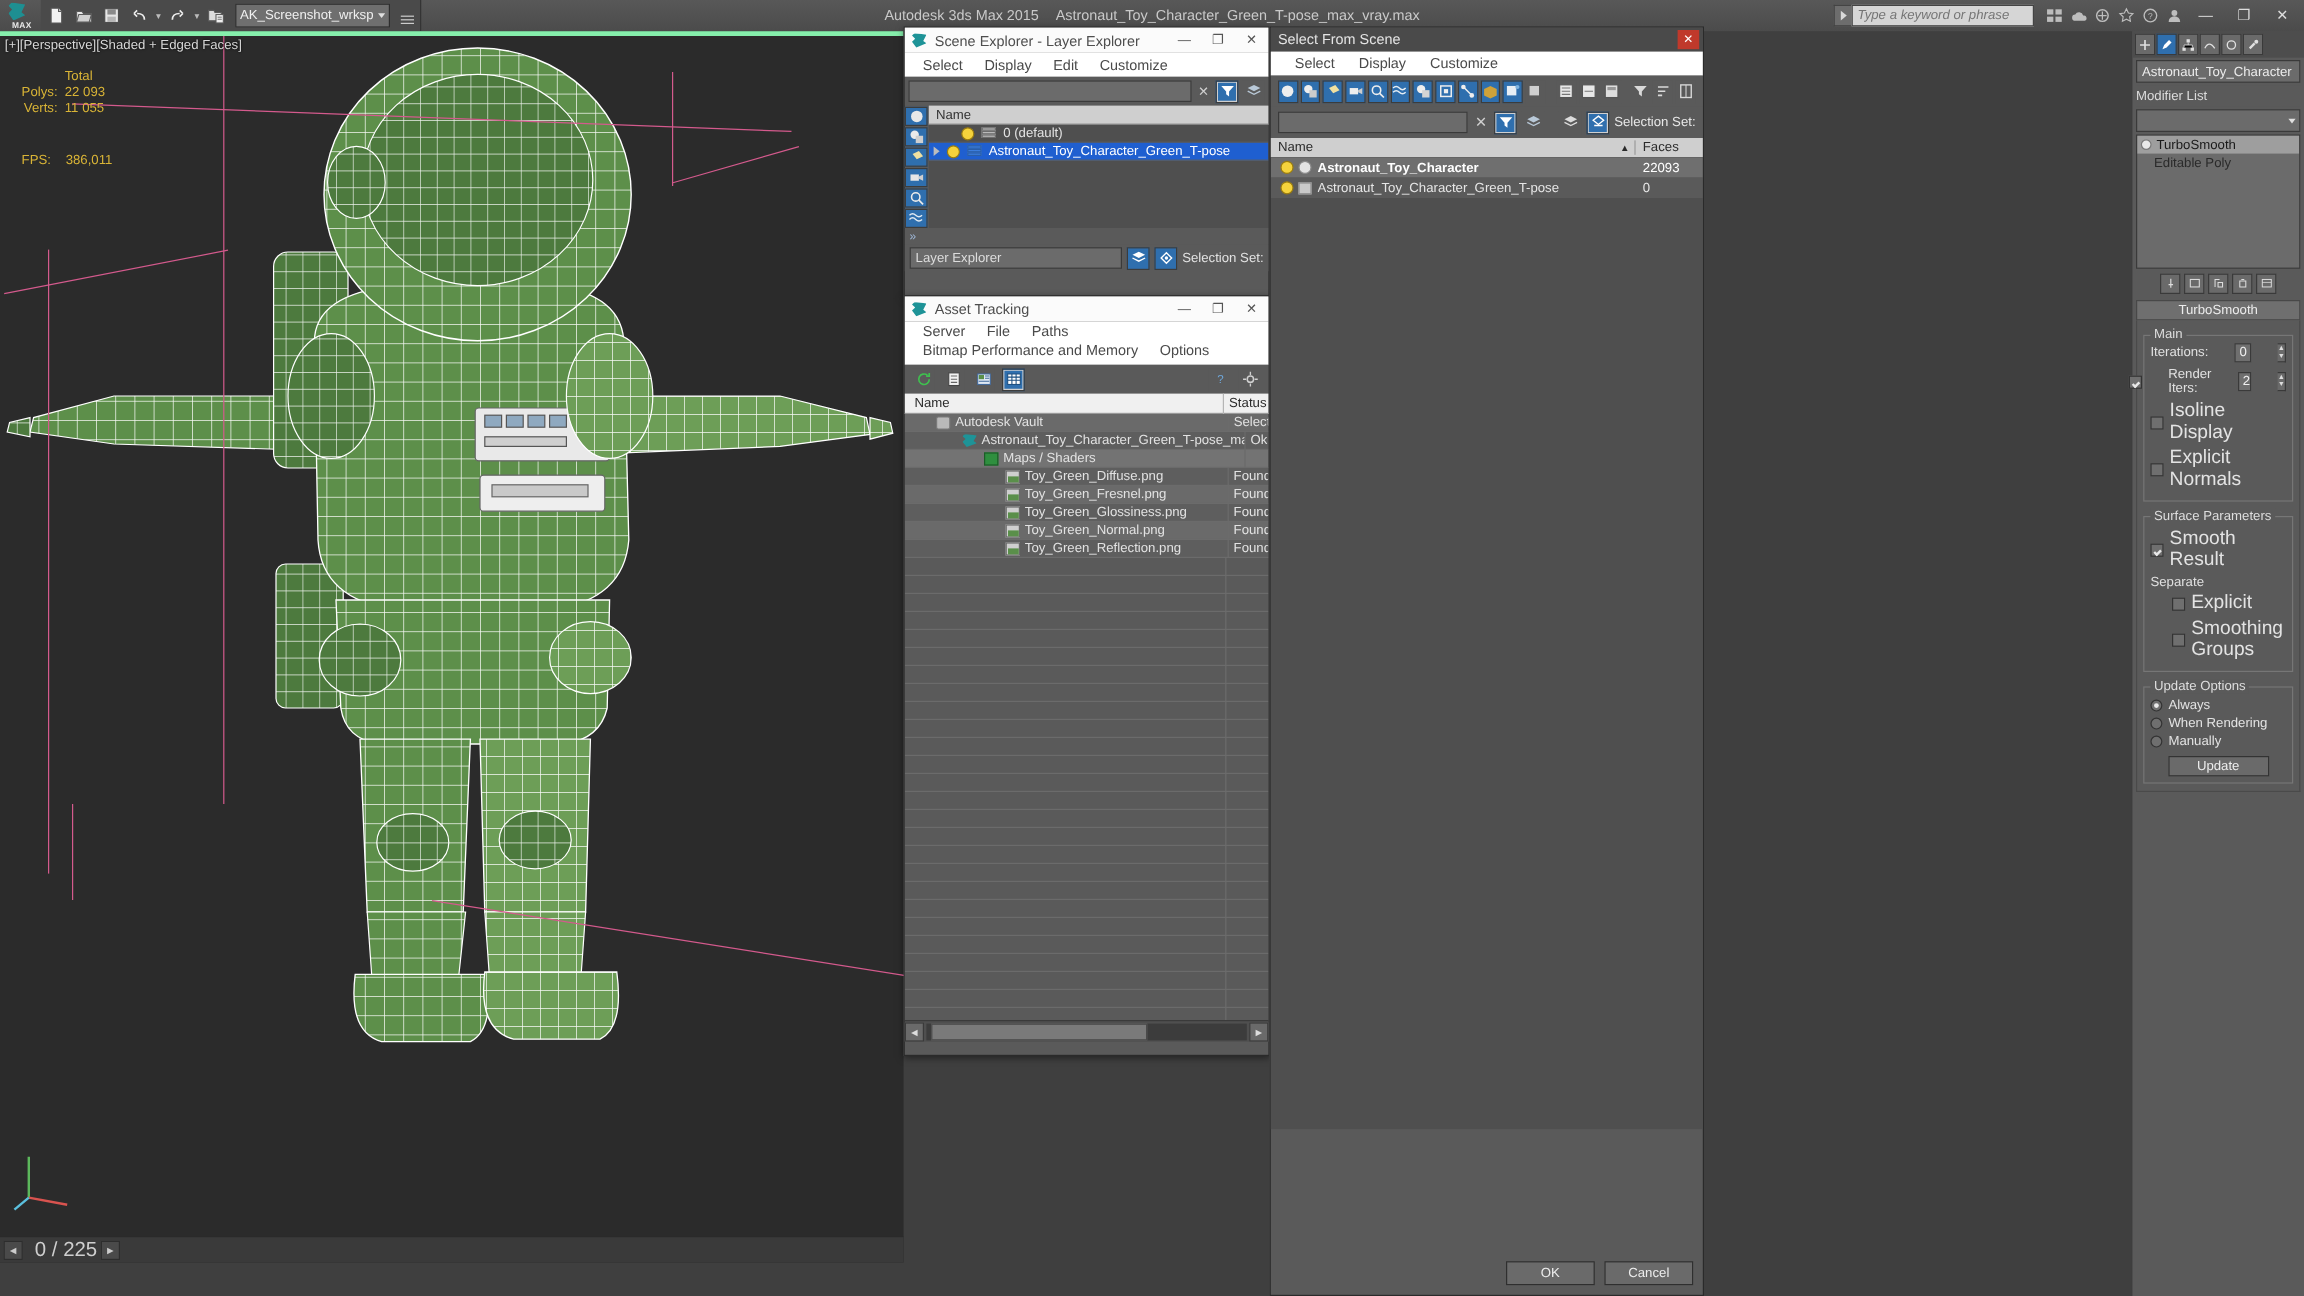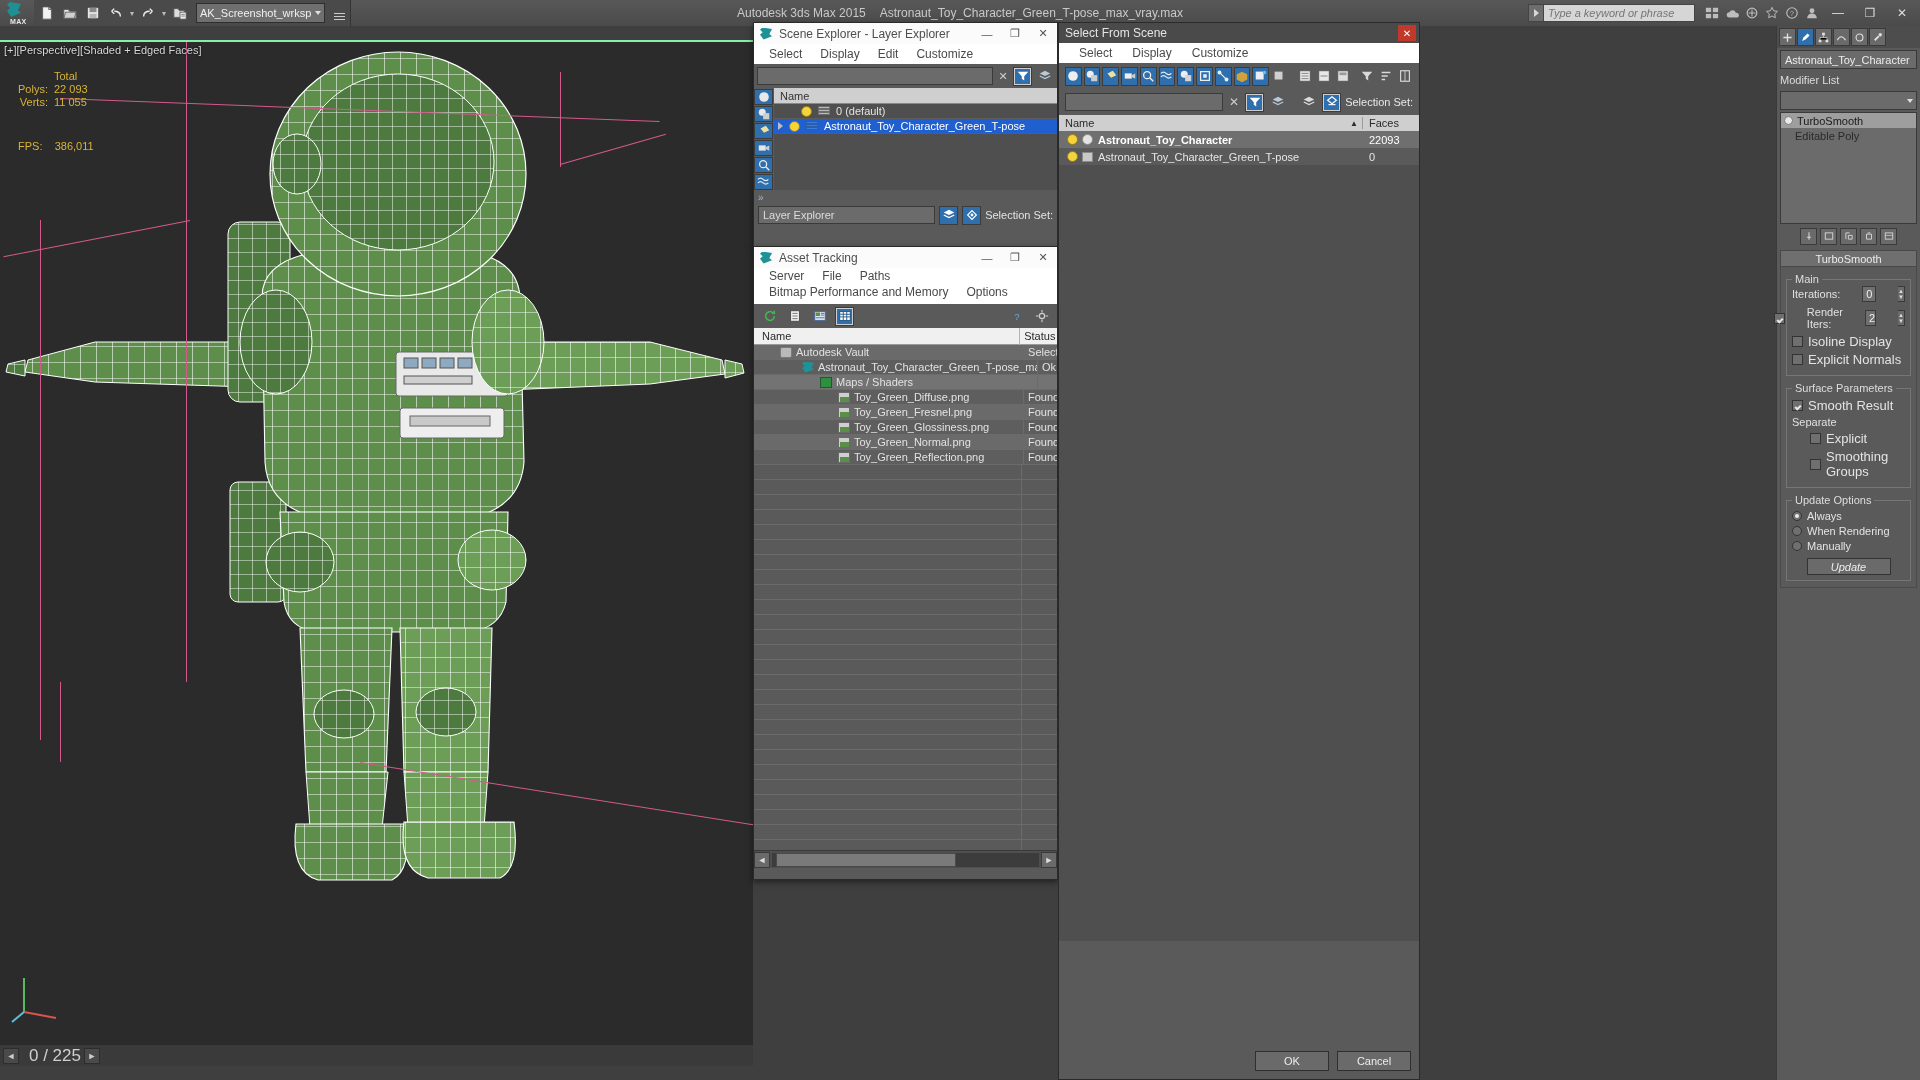--- a/index.html
+++ b/index.html
@@ -66,23 +66,23 @@
   .search-arrow div{width:0;height:0;border-top:4px solid transparent;border-bottom:4px solid transparent;border-left:5px solid #d8d8d8;}
   .search-input {
     width:152px;height:18px;background:#d6d6d6;border:1px solid #444;color:#555;
     font-style:italic; font-size:11px; padding:0 4px; font-family:"Liberation Sans",sans-serif;
   }
   .tinybtn { width:18px;height:20px;display:flex;align-items:center;justify-content:center;cursor:pointer;}
   .winbtn { width:30px;height:22px;display:flex;align-items:center;justify-content:center;color:#ddd;font-size:12px;cursor:pointer;}
 
   
   .viewport {
-    position:absolute; left:0; top:40px; width:753px; height:1026px;
+    position:absolute; left:0; top:26px; width:753px; height:1026px;
     background:#2b2b2b; overflow:hidden;
-    border-top:2px solid #86efac;
+    border-top:4px solid #86efac;
   }
   .vp-label {
     position:absolute; left:4px; top:2px; color:#d8d8d8; font-size:11px; z-index:6;
     text-shadow:0 0 2px #000;
   }
   .vp-stats {
     position:absolute; left:18px; top:28px; color:#d9b436; font-size:11px; line-height:13px; z-index:6;
   }
   .vp-stats table { border-collapse:collapse; }
   .vp-stats td { padding:0 3px 0 0; color:#d9b436; }
@@ -213,29 +213,29 @@
               display:flex; align-items:center; justify-content:center;}
   .rollup-b { border:1px solid #4a4a4a; border-top:none; padding:4px 5px 6px 5px; background:#5a5a5a;}
   .grp { border:1px solid #767676; margin-top:6px; padding:6px 5px 5px 5px; position:relative;}
   .grp-t { position:absolute; top:-7px; left:5px; background:#5a5a5a; padding:0 3px; color:#dedede; font-size:11px;}
   .fld { display:flex; align-items:center; justify-content:flex-end; gap:22px; margin-bottom:4px; }
   .fld .l { color:#e0e0e0; font-size:11px; }
   .spin { width:40px;height:16px;background:#6f6f6f;border:1px solid #3a3a3a;color:#f0f0f0;font-size:11px;
           display:flex;align-items:center;padding-left:3px;}
   .spin-ar{width:9px;height:16px;background:#6a6a6a;border:1px solid #3a3a3a;border-left:none;
            display:flex;flex-direction:column;align-items:center;justify-content:center;color:#ddd;font-size:6px;line-height:6px;}
-  .chk { display:flex; align-items:center; gap:5px; margin:3px 0; color:#e3e3e3; font-size:13px;}
+  .chk { display:flex; align-items:center; gap:5px; margin:3px 0; color:#e3e3e3; font-size:16px;}
   .box { width:11px;height:11px;background:#6f6f6f;border:1px solid #333;flex:none;position:relative;}
   .box.on:after{content:"";position:absolute;left:2px;top:4px;width:4px;height:2px;border-left:2px solid #e8e8e8;
                 border-bottom:2px solid #e8e8e8;transform:rotate(-45deg);}
   .rad { display:flex; align-items:center; gap:5px; margin:3px 0; color:#e3e3e3; font-size:11px;}
   .dot { width:10px;height:10px;border-radius:50%;background:#6f6f6f;border:1px solid #333;flex:none;position:relative;}
   .dot.on:after{content:"";position:absolute;left:2px;top:2px;width:4px;height:4px;border-radius:50%;background:#eaeaea;}
   .upd-btn { margin:6px auto 0 auto; width:84px;height:17px;background:#6a6a6a;border:1px solid #333;
-             color:#ededed;font-size:11px;display:flex;align-items:center;justify-content:center;font-style:italic;}
+             color:#ededed;font-size:11px;display:flex;align-items:center;justify-content:center;}
   .lbl-plain{color:#e0e0e0;font-size:11px;margin:2px 0;}
 
   svg.ic { width:14px;height:14px; }
 </style>
 </head>
 <body>
 
 <div class="app">
 
   <div class="titlebar">

